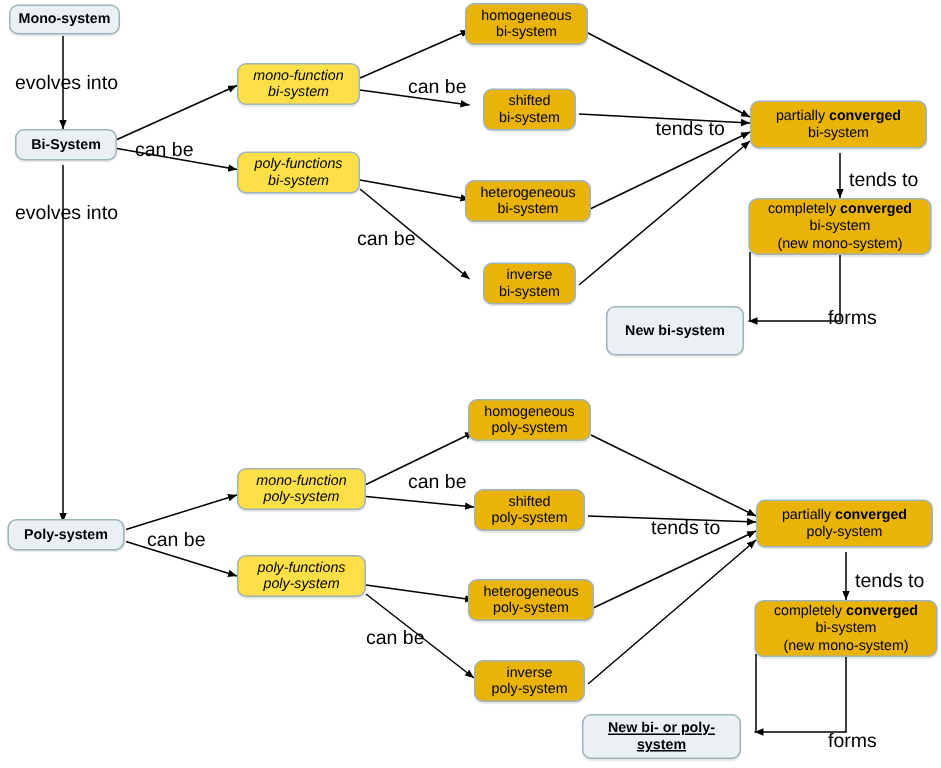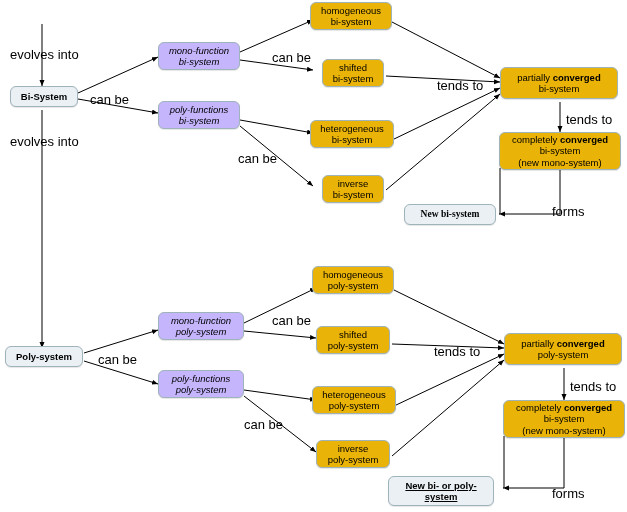--- a/index.html
+++ b/index.html
@@ -38,21 +38,21 @@
     justify-content: center;
     padding: 2px 3px;
     box-shadow: 0 1px 1px rgba(0,0,0,0.10);
   }
   .node.strong {
     font-weight: bold;
     background: #eaf0f4;
   }
   .node.italic {
     font-style: italic;
-    background: #c4b5fd;
+    background: #fde047;
   }
   .node.plain {
     background: #eab308;
   }
   .node .lbl {
     white-space: pre-line;
   }
   .node b { font-weight: bold; }
   .edgelabel {
     position: absolute;
@@ -115,20 +115,23 @@
 
       <path d="M504,436 L504,470 L504,488 L503,488"></path>
     </g>
     <g stroke="#000" stroke-width="1" fill="none">
 
       <path d="M560,168 L560,190 L560,214 L504,214"></path>
       <path d="M564,436 L564,462 L564,488 L508,488"></path>
     </g>
   </svg>
 
+  <div class="node strong" style="left:6px; top:3px; width:74px; height:20px;">
+    <span class="lbl">Mono-system</span>
+  </div>
 
   <div class="node strong" style="left:10px; top:86px; width:68px; height:21px;">
     <span class="lbl">Bi-System</span>
   </div>
 
   <div class="node strong" style="left:5px; top:346px; width:78px; height:21px;">
     <span class="lbl">Poly-system</span>
   </div>
 
   <div class="node italic" style="left:158px; top:42px; width:82px; height:28px;">
@@ -162,21 +165,21 @@
   </div>
 
   <div class="node plain" style="left:500px; top:67px; width:118px; height:32px;">
     <span class="lbl">partially <b>converged</b><br>bi-system</span>
   </div>
 
   <div class="node plain" style="left:499px; top:132px; width:122px; height:38px;">
     <span class="lbl">completely <b>converged</b><br>bi-system<br>(new mono-system)</span>
   </div>
 
-  <div class="node strong" style="left:404px; top:204px; width:92px; height:21px;font-family:Liberation Serif, serif;">
+  <div class="node strong" style="left:404px; top:204px; width:92px; height:33px;">
     <span class="lbl">New bi-system</span>
   </div>
 
   <div class="node italic" style="left:158px; top:312px; width:86px; height:28px;">
     <span class="lbl">mono-function
 poly-system</span>
   </div>
 
   <div class="node italic" style="left:158px; top:370px; width:86px; height:28px;">
     <span class="lbl">poly-functions

